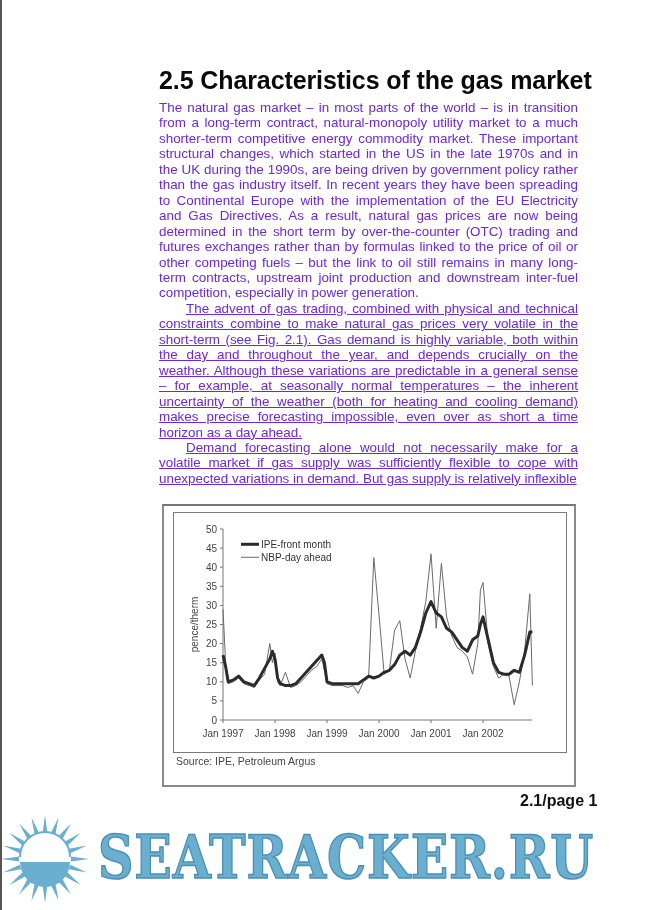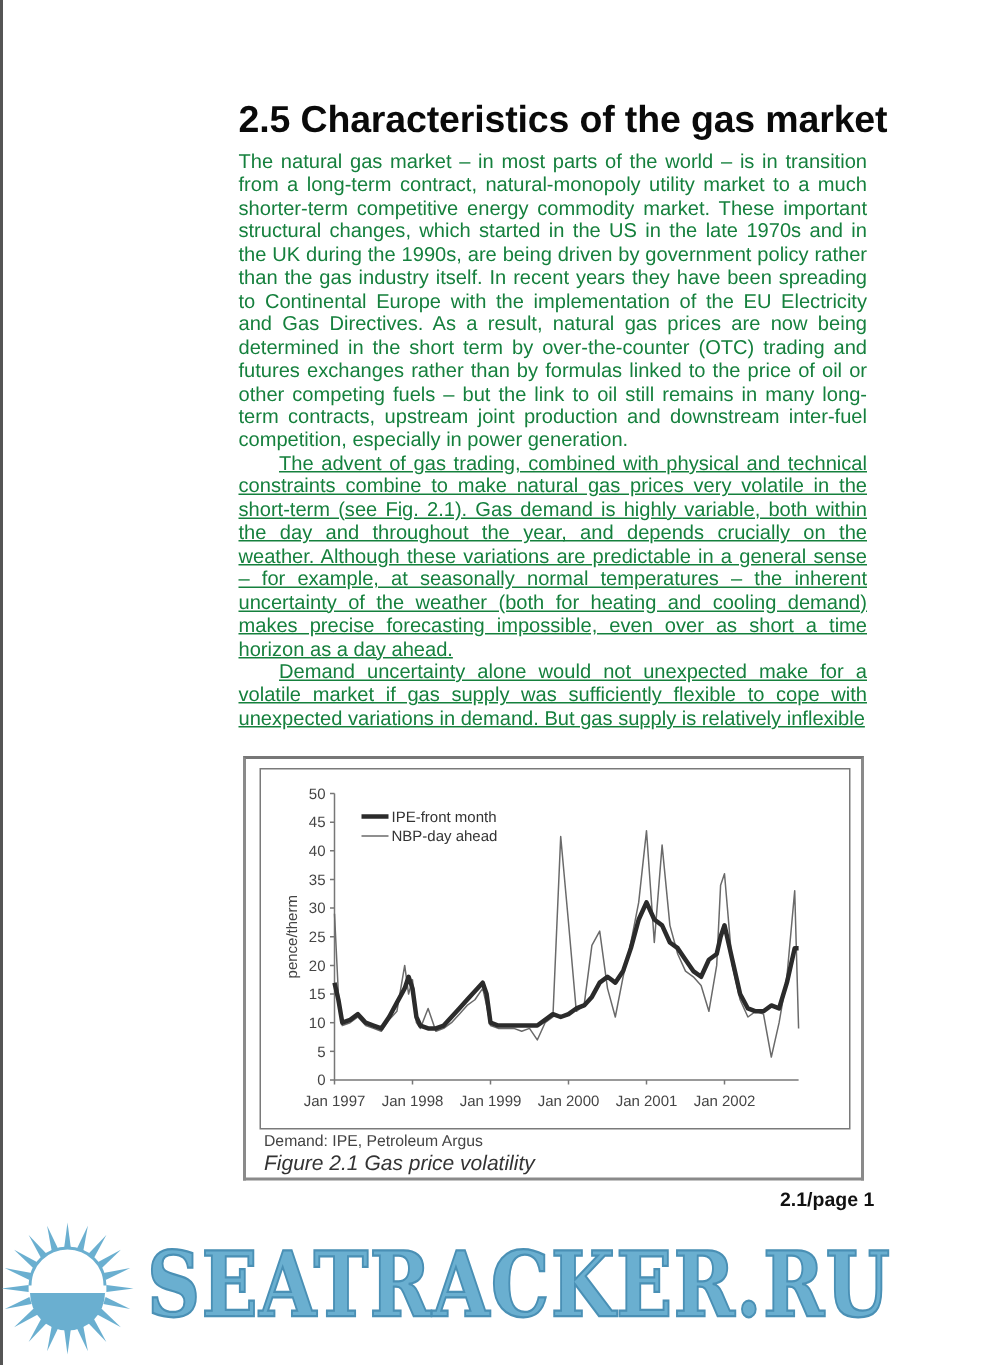--- a/index.html
+++ b/index.html
@@ -10,55 +10,55 @@
     color: #111;
   }
   .left-edge { position: absolute; left: 0; top: 0; width: 2px; height: 910px; background: #555; }
   .heading {
     position: absolute; left: 159px; top: 66px; margin: 0;
     font-size: 25px; font-weight: bold; letter-spacing: -0.1px; color: #0a0a0a;
     white-space: nowrap;
   }
   .body-text {
     position: absolute; left: 159px; top: 100px; width: 419px;
-    font-size: 13.4px; line-height: 15.45px; text-align: justify; color: #15803d;
+    font-size: 13.4px; line-height: 15.45px; text-align: justify; color: #6d28d9;
   }
   .body-text p { margin: 0; }
   .body-text p.indent { text-indent: 27px; text-decoration: underline; }
   .figure {
     position: absolute; left: 162px; top: 504px; width: 414px; height: 283px;
     border: 2px solid #8a8a8a; border-top-color: #777; box-sizing: border-box;
   }
   .plot-box {
     position: absolute; left: 9px; top: 6px; width: 394px; height: 241px;
     border: 1.5px solid #7a7a7a; box-sizing: border-box; background: #fff;
   }
   .plot-box svg { position: absolute; left: 0; top: 0; }
   .fig-source { position: absolute; left: 12px; top: 249px; font-size: 10.5px; color: #444; white-space: nowrap; }
   .fig-caption { position: absolute; left: 12px; top: 261px; font-size: 14px; font-style: italic; color: #333; white-space: nowrap; }
-  .page-number { position: absolute; left: 520px; top: 792px; font-size: 13px; font-weight: bold; color: #111; white-space: nowrap; }
+  .page-number { position: absolute; left: 520px; top: 792px; font-size: 16px; font-weight: bold; color: #111; white-space: nowrap; }
   .watermark { position: absolute; left: 0; top: 810px; width: 657px; height: 100px; }
   .watermark-text {
     position: absolute; left: 98px; top: 822px;
     font-family: "DejaVu Serif", serif; font-weight: bold; font-size: 60px; letter-spacing: 1px;
     color: #6aafd0; -webkit-text-stroke: 1.5px #4a90b5; white-space: nowrap; line-height: 70px;
     transform: scaleX(0.82); transform-origin: left center;
   }
 </style>
 </head>
 <body>
 
 <div class="left-edge"></div>
 
 <h1 class="heading">2.5 Characteristics of the gas market</h1>
 
 <div class="body-text">
   <p>The natural gas market – in most parts of the world – is in transition from a long-term contract, natural-monopoly utility market to a much shorter-term competitive energy commodity market. These important structural changes, which started in the US in the late 1970s and in the UK during the 1990s, are being driven by government policy rather than the gas industry itself. In recent years they have been spreading to Continental Europe with the implementation of the EU Electricity and Gas Directives. As a result, natural gas prices are now being determined in the short term by over-the-counter (OTC) trading and futures exchanges rather than by formulas linked to the price of oil or other competing fuels – but the link to oil still remains in many long-term contracts, upstream joint production and downstream inter-fuel competition, especially in power generation.</p>
   <p class="indent">The advent of gas trading, combined with physical and technical constraints combine to make natural gas prices very volatile in the short-term (see Fig. 2.1). Gas demand is highly variable, both within the day and throughout the year, and depends crucially on the weather. Although these variations are predictable in a general sense – for example, at seasonally normal temperatures – the inherent uncertainty of the weather (both for heating and cooling demand) makes precise forecasting impossible, even over as short a time horizon as a day ahead.</p>
-  <p class="indent">Demand uncertainty alone would not unexpected make for a volatile market if gas supply was sufficiently flexible to cope with unexpected variations in demand. But gas supply is relatively inflexible</p>
+  <p class="indent">Demand forecasting alone would not necessarily make for a volatile market if gas supply was sufficiently flexible to cope with unexpected variations in demand. But gas supply is relatively inflexible</p>
 </div>
 
 <div class="figure">
   <div class="plot-box">
     <svg id="chart-svg" width="394" height="241">
         <line x1="49" y1="16" x2="49" y2="207" stroke="#777" stroke-width="1"></line>
         <line x1="49" y1="207" x2="358.40000000000236" y2="207" stroke="#777" stroke-width="1"></line>
         <line x1="46" y1="207" x2="49" y2="207" stroke="#777"></line>
         <text x="43" y="210.5" text-anchor="end" font-size="10" fill="#444" font-family="Liberation Sans, sans-serif">0</text>
         <line x1="46" y1="187.9" x2="49" y2="187.9" stroke="#777"></line>
@@ -95,22 +95,21 @@
         <text x="309" y="224" text-anchor="middle" font-size="10" fill="#444" font-family="Liberation Sans, sans-serif">Jan 2002</text>
         <text x="0" y="0" transform="translate(24,111.5) rotate(-90)" text-anchor="middle" font-size="10" fill="#444" font-family="Liberation Sans, sans-serif">pence/therm</text>
         <polyline points="49.0,96.2 51.6,149.7 54.2,170.7 59.4,168.8 64.6,165.0 69.8,170.7 75.0,172.6 80.2,174.5 85.4,166.9 90.6,161.2 95.8,130.6 98.4,149.7 101.0,140.2 103.6,168.8 106.2,172.6 111.4,159.3 116.6,174.5 121.8,172.6 127.0,168.8 132.2,163.1 137.4,157.3 142.6,153.5 147.8,145.9 150.4,157.3 153.0,170.7 158.2,172.6 163.4,172.6 168.6,172.6 173.8,174.5 179.0,172.6 184.2,180.3 189.4,168.8 194.6,165.0 199.8,44.7 205.0,102.0 210.2,161.2 215.4,157.3 220.6,117.2 225.8,107.7 231.0,145.9 236.2,165.0 241.4,138.2 246.6,115.3 251.8,88.6 257.0,40.8 262.2,115.3 267.4,50.4 272.6,103.9 277.8,123.0 283.0,134.4 288.2,138.2 293.4,144.0 298.6,161.2 303.8,130.6 306.4,77.1 309.0,69.5 314.2,130.6 319.4,153.5 324.6,165.0 329.8,161.2 335.0,163.1 340.2,191.7 345.4,168.8 350.6,138.2 355.8,80.9 358.4,172.6" fill="none" stroke="#6a6a6a" stroke-width="1" stroke-linejoin="round"></polyline>
         <polyline points="49.0,142.1 51.6,153.5 54.2,168.8 59.4,166.9 64.6,163.1 69.8,168.8 75.0,170.7 80.2,172.6 85.4,165.0 90.6,155.4 95.8,145.9 98.4,138.2 101.0,145.9 103.6,165.0 106.2,170.7 111.4,172.6 116.6,172.6 121.8,170.7 127.0,165.0 132.2,159.3 137.4,153.5 142.6,147.8 147.8,142.1 150.4,149.7 153.0,168.8 158.2,170.7 163.4,170.7 168.6,170.7 173.8,170.7 179.0,170.7 184.2,170.7 189.4,166.9 194.6,163.1 199.8,165.0 205.0,163.1 210.2,159.3 215.4,157.3 220.6,151.6 225.8,142.1 231.0,138.2 236.2,142.1 241.4,134.4 246.6,119.1 251.8,100.0 257.0,88.6 262.2,100.0 267.4,103.9 272.6,115.3 277.8,119.1 283.0,126.8 288.2,134.4 293.4,138.2 298.6,126.8 303.8,123.0 306.4,111.5 309.0,103.9 314.2,126.8 319.4,149.7 324.6,159.3 329.8,161.2 335.0,161.2 340.2,157.3 345.4,159.3 350.6,142.1 355.8,119.1 358.4,119.1" fill="none" stroke="#2b2b2b" stroke-width="3" stroke-linejoin="round"></polyline>
         <line x1="67" y1="31.28" x2="85" y2="31.28" stroke="#2b2b2b" stroke-width="3"></line>
         <text x="87" y="34.78" font-size="10" fill="#333" font-family="Liberation Sans, sans-serif">IPE-front month</text>
         <line x1="67" y1="44.28" x2="85" y2="44.28" stroke="#6a6a6a" stroke-width="1"></line>
         <text x="87" y="47.78" font-size="10" fill="#333" font-family="Liberation Sans, sans-serif">NBP-day ahead</text>
       </svg>
   </div>
-  <div class="fig-source">Demand: IPE, Petroleum Argus</div>
-  <div class="fig-caption">Figure 2.1 Gas price volatility</div>
+  <div class="fig-source">Source: IPE, Petroleum Argus</div>
 </div>
 
 <div class="page-number">2.1/page 1</div>
 
 <div class="watermark">
   <svg width="100" height="100" style="position:absolute;left:0;top:0">
     <g id="sun-rays" fill="#6aafd0">
         <polygon points="70.9,46.6 89.0,49.0 70.9,51.4"></polygon>
         <polygon points="70.4,54.7 86.8,62.6 68.9,59.3"></polygon>
         <polygon points="67.4,62.2 80.6,74.9 64.5,66.2"></polygon>

